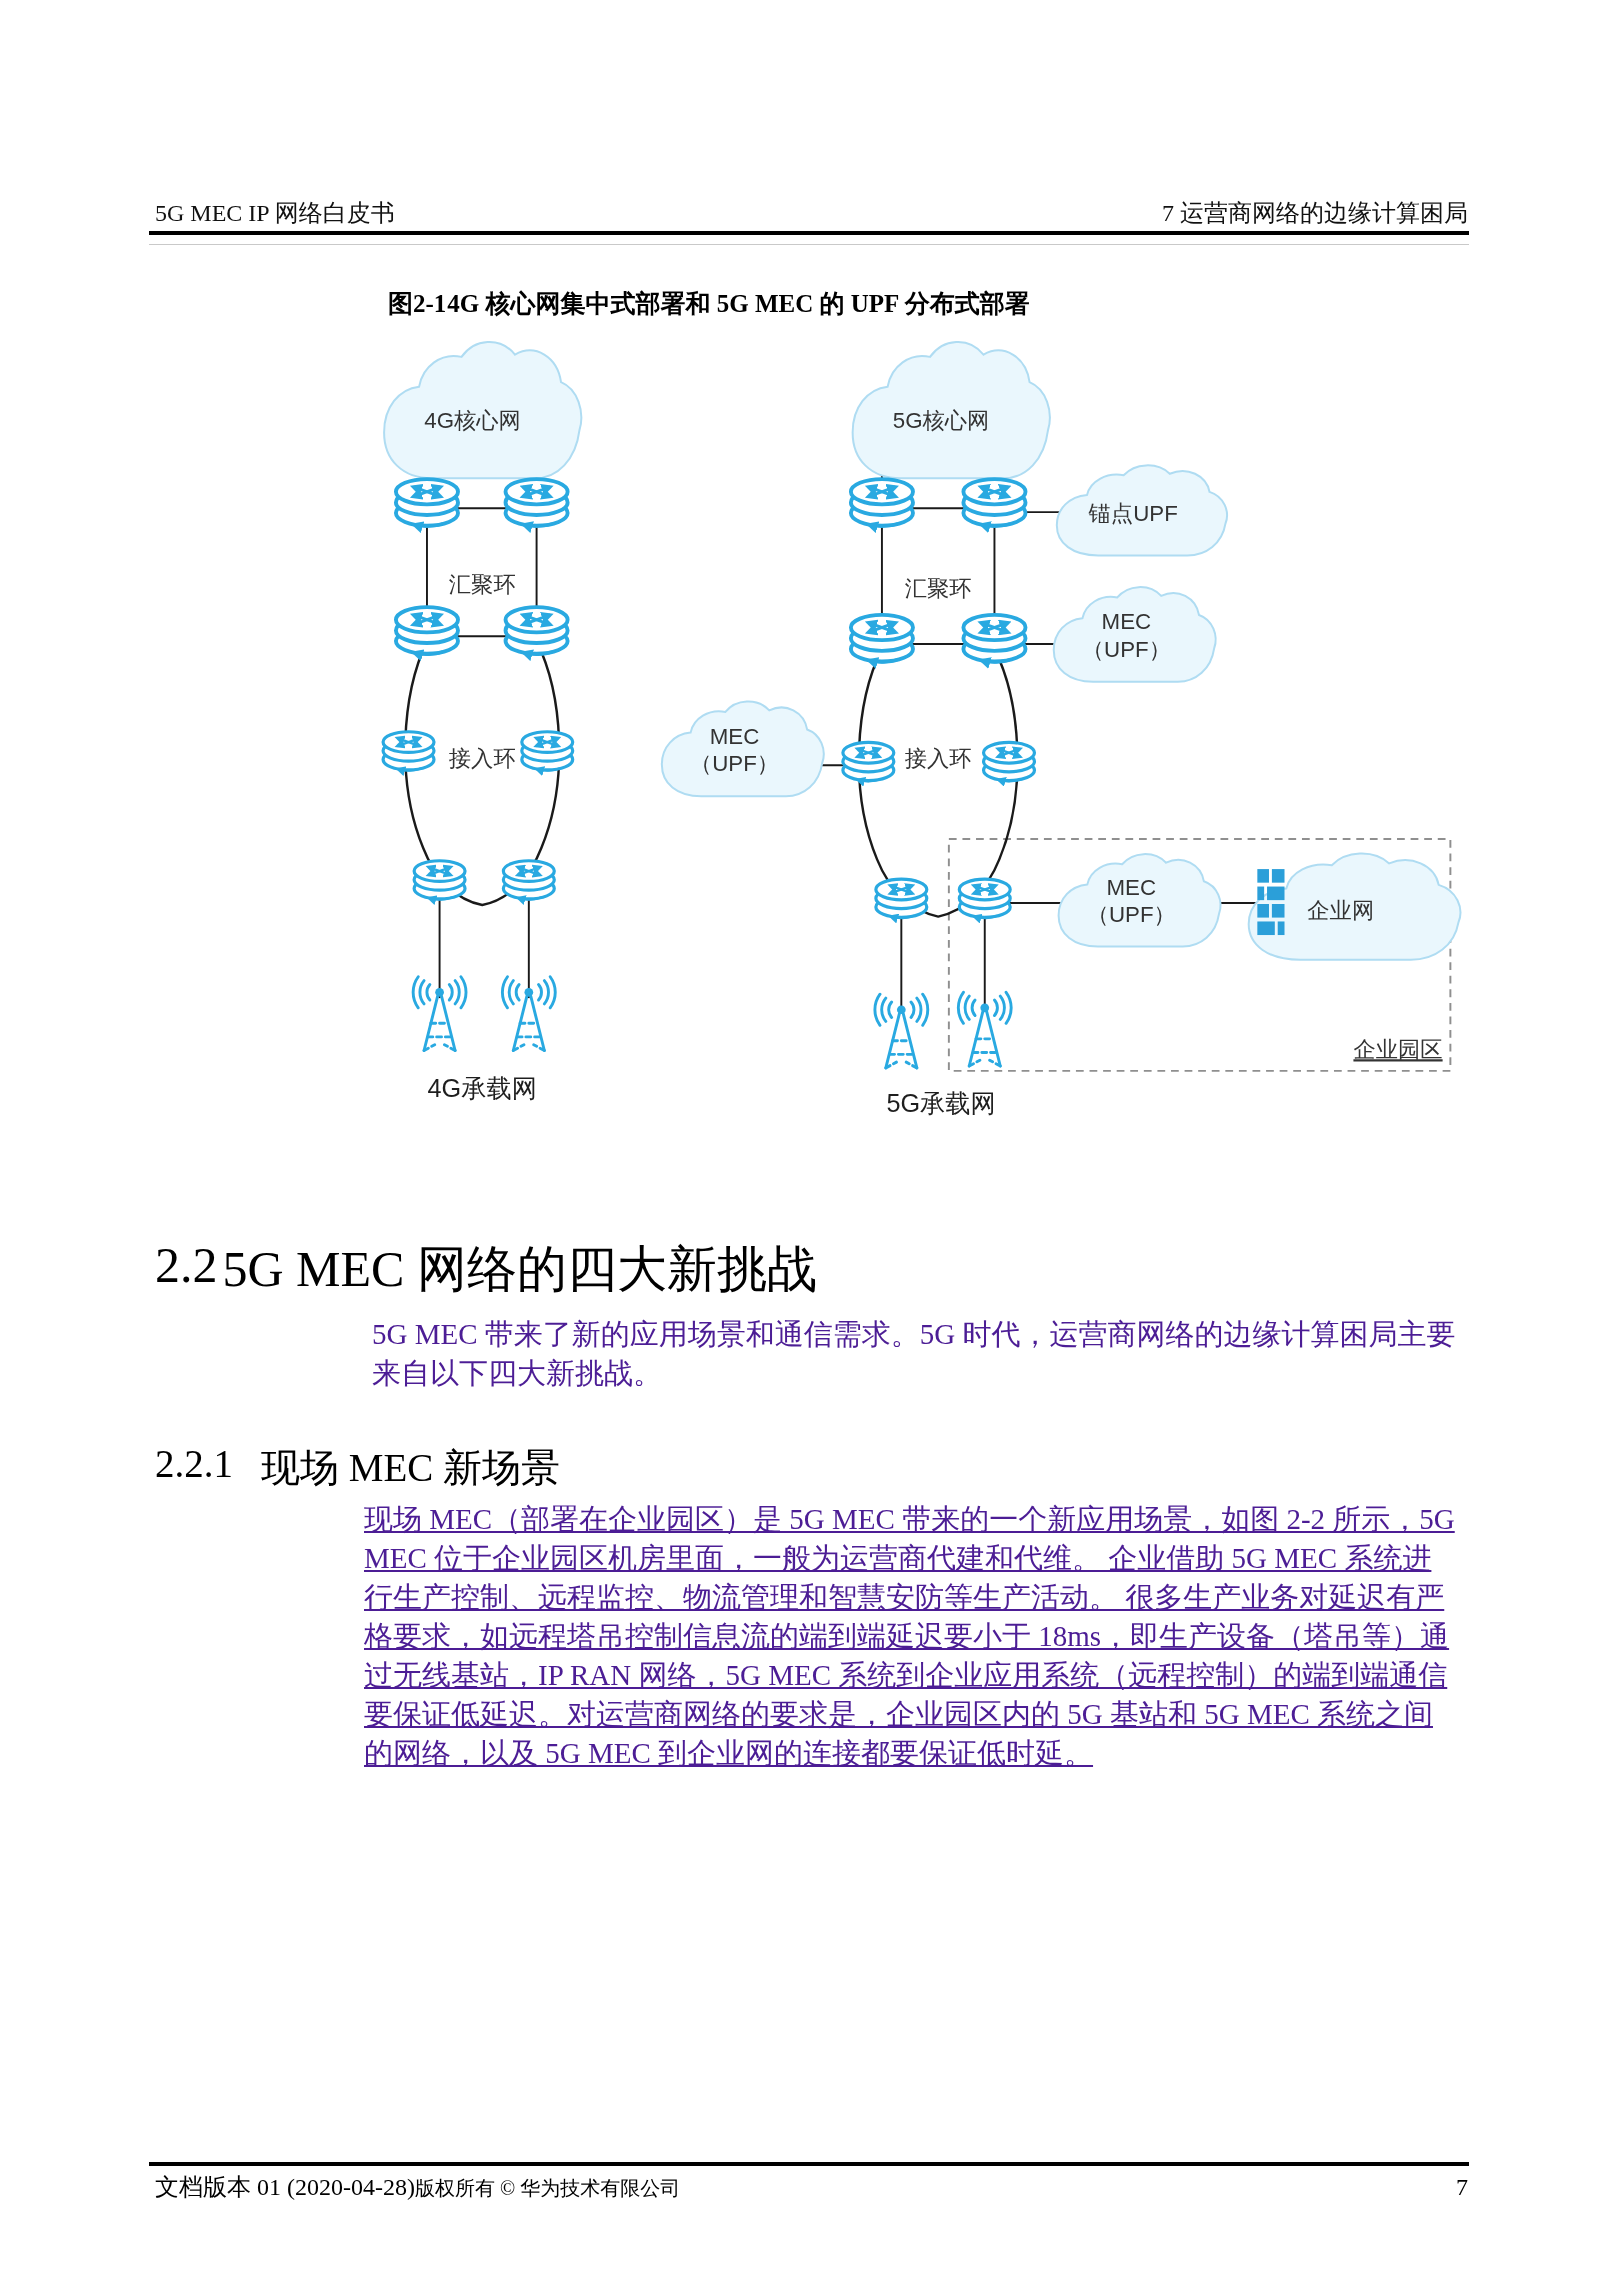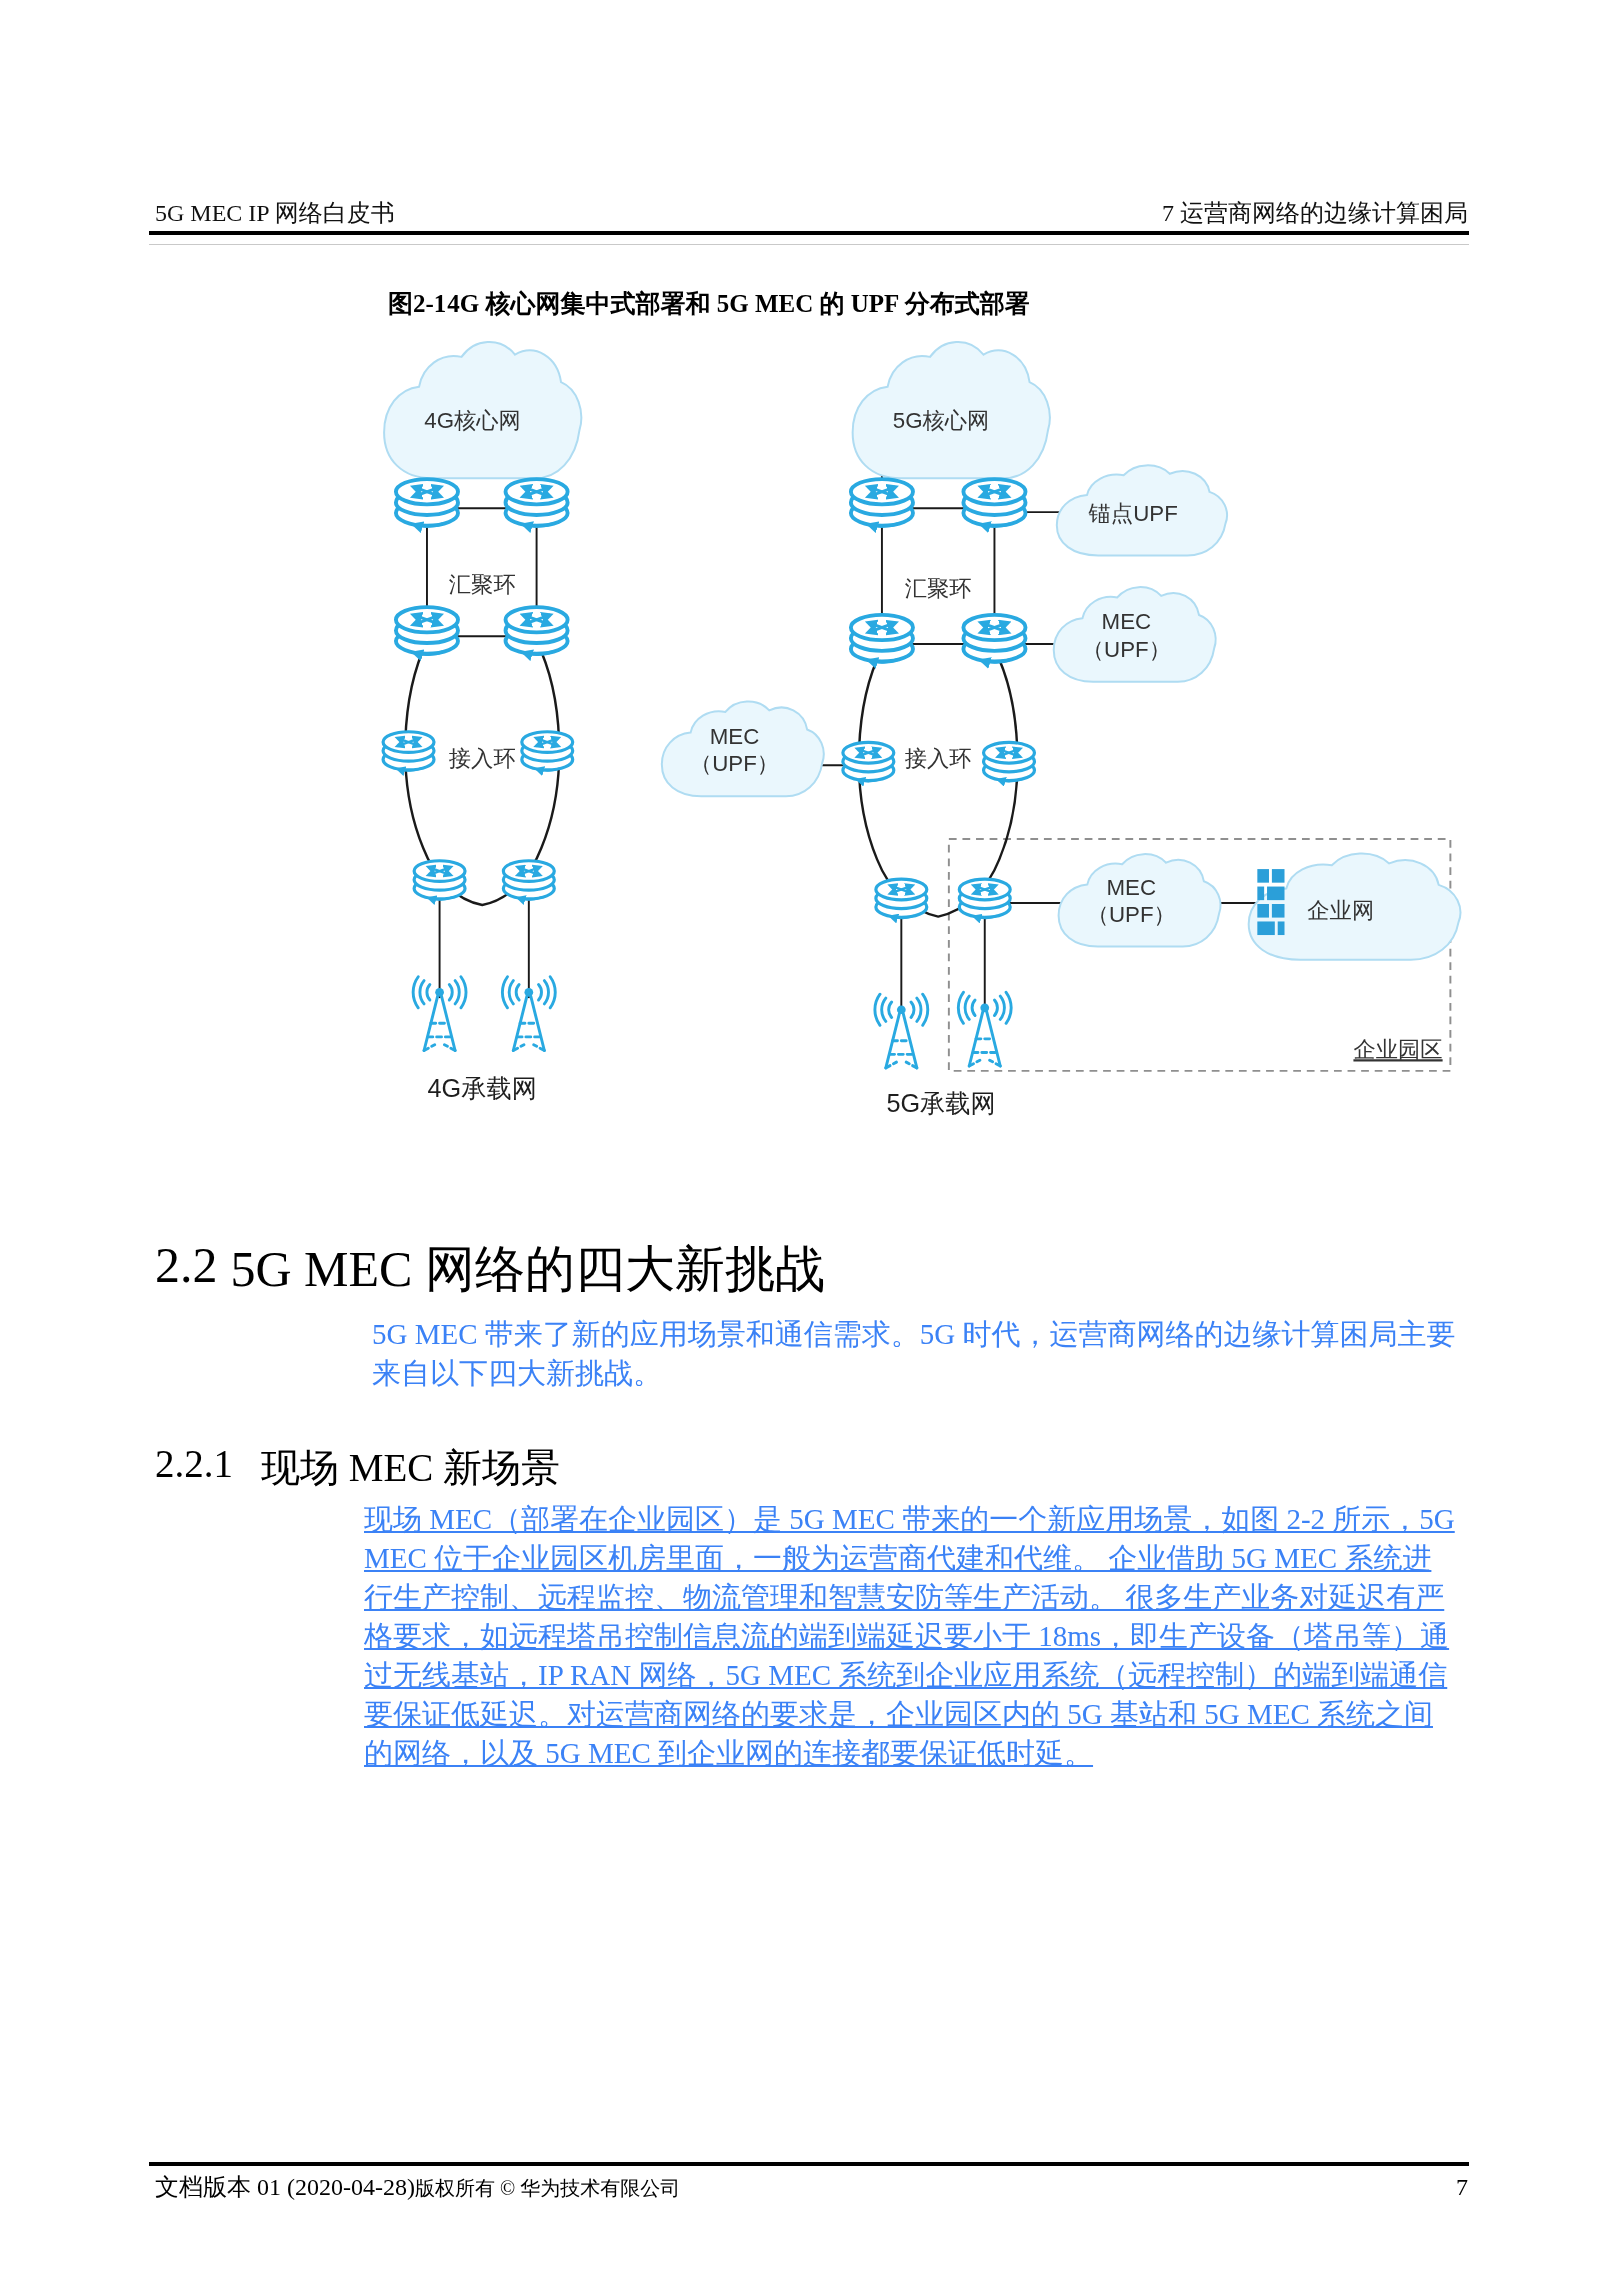--- a/index.html
+++ b/index.html
@@ -12,27 +12,27 @@
 
   
   .hdr-text { font-size:24px; color:#111; white-space:nowrap; }
   .rule-thick { height:3.9px; background:#000; }
   .rule-thin  { height:1px; background:#c9c9c9; }
 
   
   .caption { display:flex; gap:1px; font-size:25px; font-weight:bold; white-space:nowrap; }
 
   
-  .sec-h1 { display:flex; gap:13px; font-size:50px; font-weight:normal; white-space:nowrap; }
+  .sec-h1 { display:flex; gap:5px; font-size:50px; font-weight:normal; white-space:nowrap; }
   .sec-h2 { display:flex; gap:28px; font-size:39px; font-weight:normal; white-space:nowrap; }
 
   
   .body-p {
     width:1116px; font-size:29px; line-height:39px;
-    white-space:pre-line; text-align:justify; color:#3b82f6;
+    white-space:pre-line; text-align:justify; color:#4c1d95;
   }
 
   
   .ftr-wrap { left:155px; top:2127px; width:1313px; display:flex; align-items:baseline; }
   .ftr-left { font-size:24px; white-space:nowrap; }
   .ftr-center { flex:1; text-align:left; font-size:20px; white-space:nowrap; }
   .ftr-page { font-size:24px; }
 
   
   .cl   { fill:#EAF7FD; stroke:#AFDCF2; stroke-width:2; }

